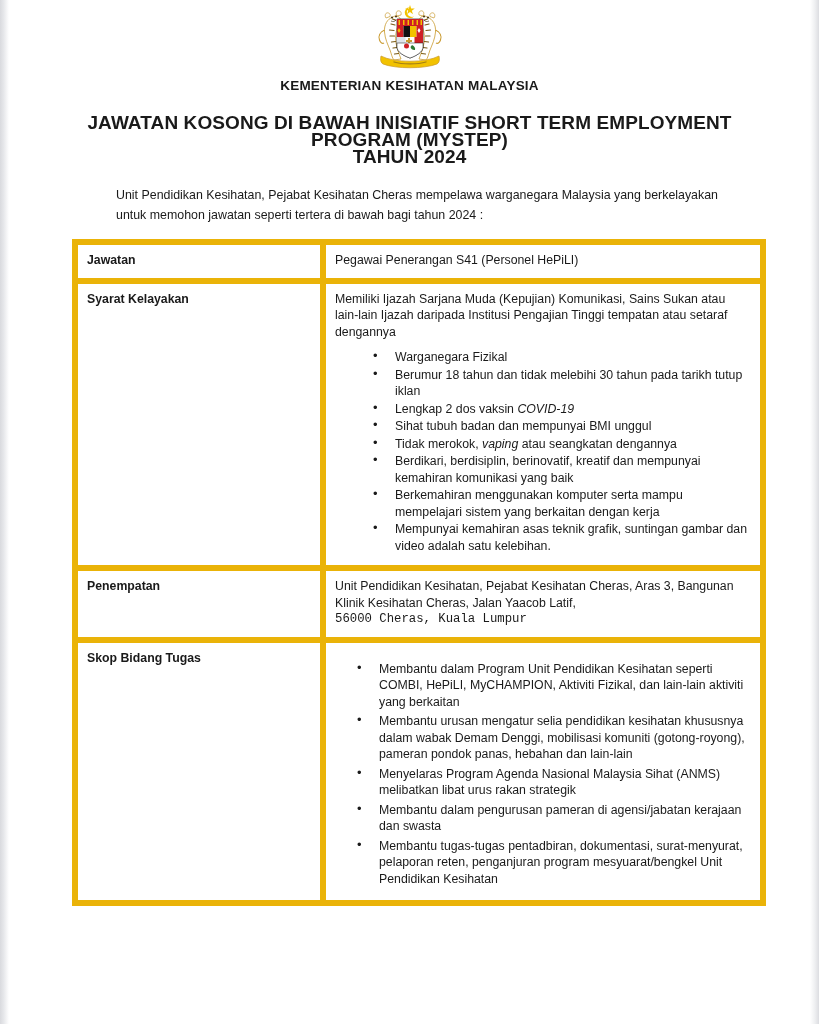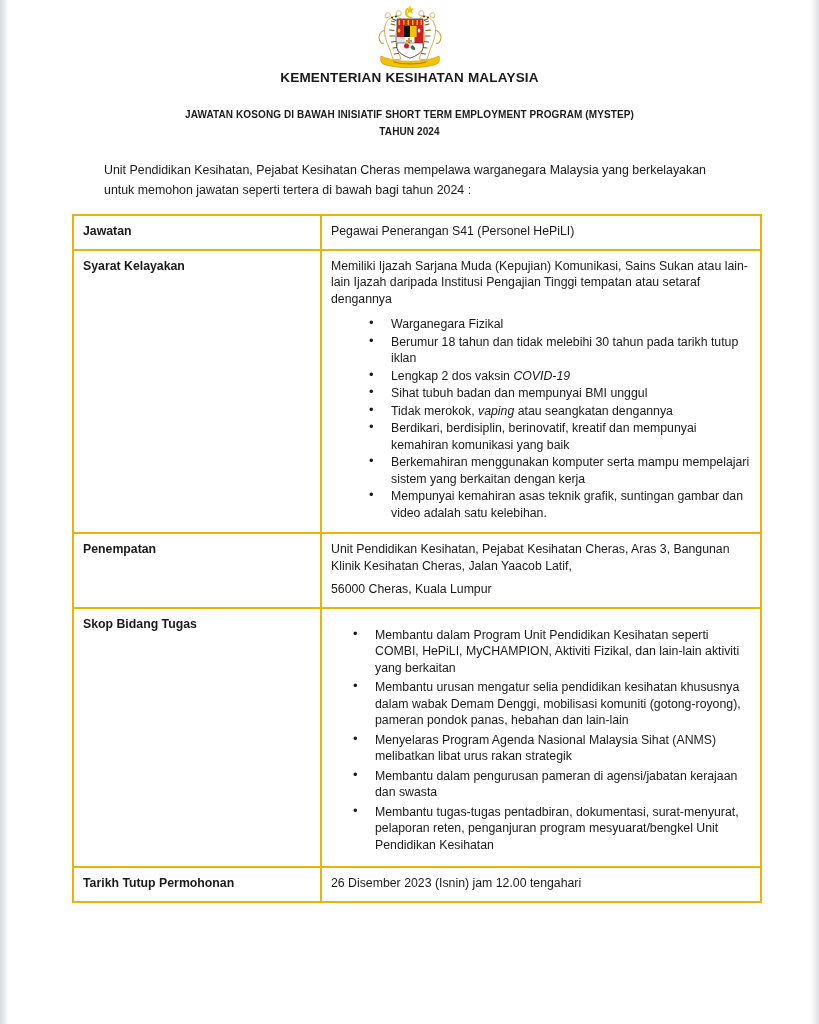--- a/index.html
+++ b/index.html
@@ -30,65 +30,65 @@
 
   
   .crest-wrap {
     display: flex; justify-content: center;
     padding-top: 4px;
   }
   .crest { width: 92px; height: 66px; display: block; }
 
   .org-lines {
     text-align: center;
-    margin-top: 0;
+    margin-top: 8px;
     font-weight: bold;
     font-size: 13.5px;
     line-height: 16px;
     letter-spacing: .2px;
   }
   .doc-title {
     text-align: center;
     font-weight: bold;
-    font-size: 10px;
+    font-size: 19px;
     line-height: 17px;
     margin-top: 20px;
     letter-spacing: .1px;
     padding: 0 58px;
   }
   .intro {
-    margin: 20px 0 0 4px;
+    margin: 20px 0 0 16px;
     padding: 0 96px 0 100px;
     font-size: 12.4px;
     line-height: 20px;
     text-align: left;
   }
 
   
   table.jobtable {
     border-collapse: collapse;
     width: 688px;
     margin: 14px 0 0 72px;
     table-layout: fixed;
   }
   table.jobtable td {
-    border: 2px solid #eab308;
+    border: 6px solid #eab308;
     vertical-align: top;
     padding: 7px 9px 9px 9px;
     font-size: 12.3px;
     line-height: 16.5px;
   }
   td.label {
     width: 248px;
     font-weight: bold;
   }
   td.value { width: 440px; }
 
   td.value p { margin: 0; }
-  td.value p + p { margin-top: 7px; }
+  td.value p + p { margin-top: 0; font-family: Liberation Mono, monospace; }
 
   ul.bl {
     margin: 9px 0 2px 0;
     padding-left: 38px;
     list-style: none;
   }
   ul.bl li {
     position: relative;
     margin-bottom: 1px;
     line-height: 16.5px;
@@ -232,20 +232,16 @@
             <li>Membantu dalam Program Unit Pendidikan Kesihatan seperti COMBI, HePiLI, MyCHAMPION, Aktiviti Fizikal, dan lain-lain aktiviti yang berkaitan</li>
             <li>Membantu urusan mengatur selia pendidikan kesihatan khususnya dalam wabak Demam Denggi, mobilisasi komuniti (gotong-royong), pameran pondok panas, hebahan dan lain-lain</li>
             <li>Menyelaras Program Agenda Nasional Malaysia Sihat (ANMS) melibatkan libat urus rakan strategik</li>
             <li>Membantu dalam pengurusan pameran di agensi/jabatan kerajaan dan swasta</li>
             <li>Membantu tugas-tugas pentadbiran, dokumentasi, surat-menyurat, pelaporan reten, penganjuran program mesyuarat/bengkel Unit Pendidikan Kesihatan</li>
           </ul>
         </td>
       </tr>
 
 
-      <tr>
-        <td class="label">Tarikh Tutup Permohonan</td>
-        <td class="value">26 Disember 2023 (Isnin) jam 12.00 tengahari</td>
-      </tr>
     </tbody>
   </table>
 
 </div>
 
 </body></html>

